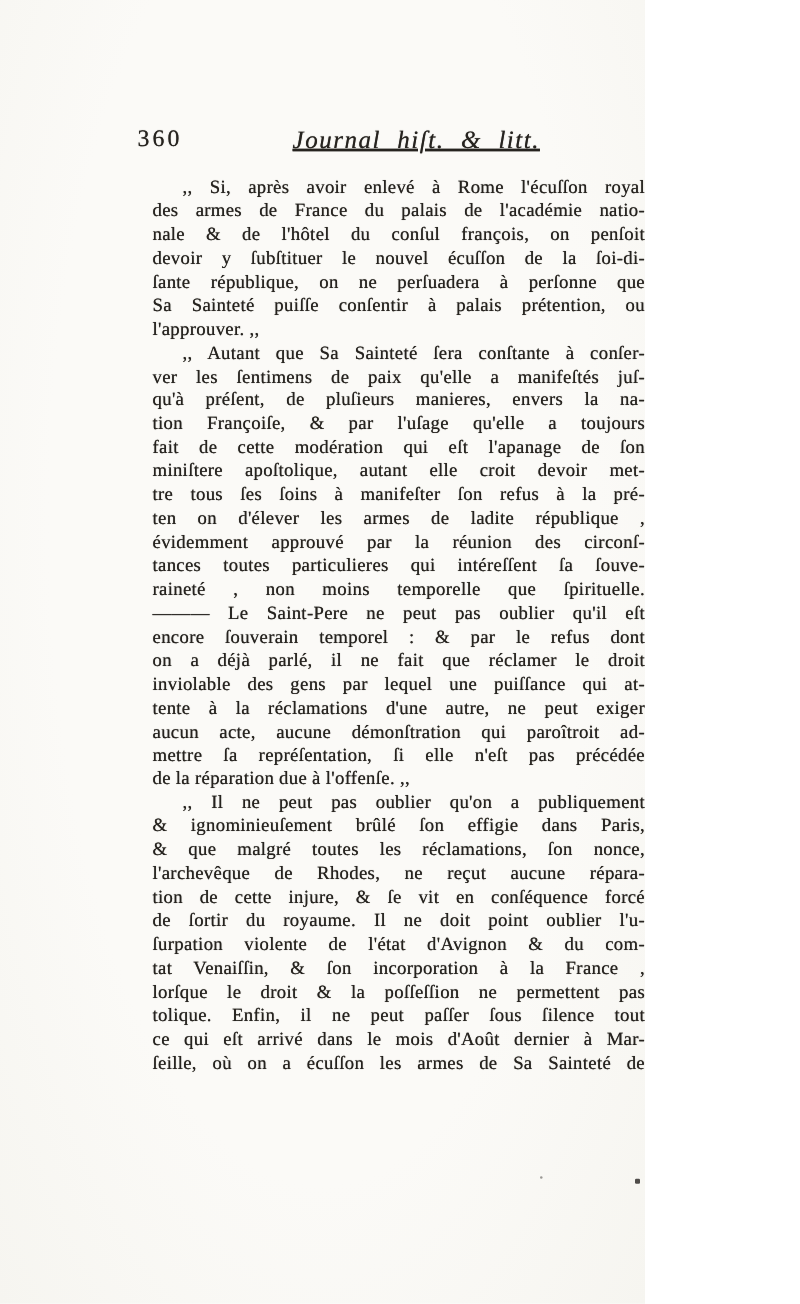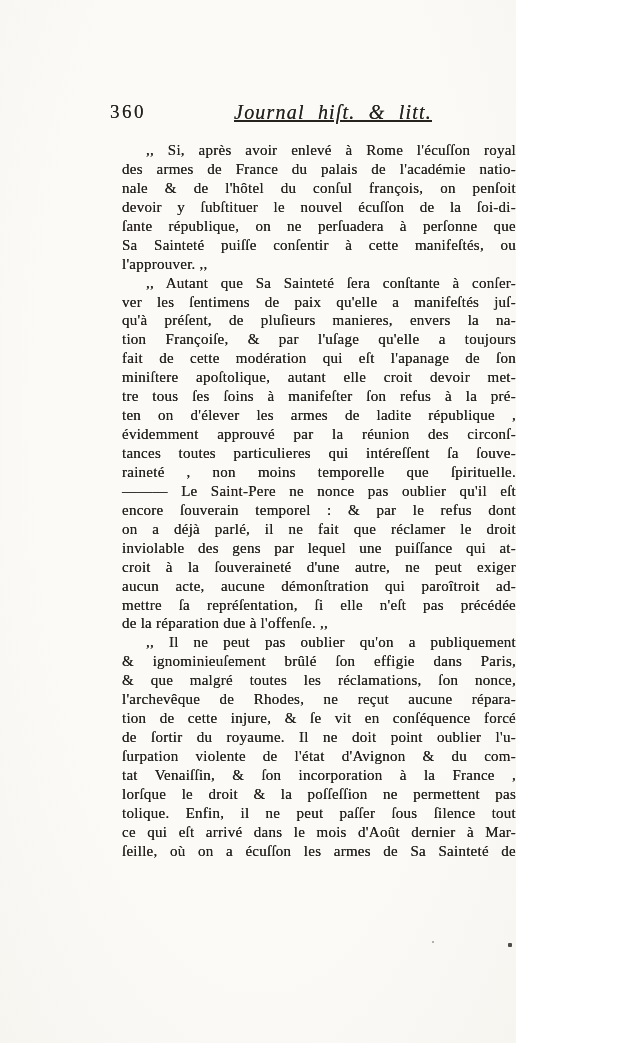--- a/index.html
+++ b/index.html
@@ -50,38 +50,38 @@
   <div class="header">
     <span class="pagenum">360</span>
     <span class="title">Journal hiſt. &amp; litt.</span>
   </div>
   <div class="textblock" id="textblock">
       <div class="line indent">,, Si, après avoir enlevé à Rome l'écuſſon royal</div>
       <div class="line">des armes de France du palais de l'académie natio-</div>
       <div class="line">nale &amp; de l'hôtel du conſul françois, on penſoit</div>
       <div class="line">devoir y ſubſtituer le nouvel écuſſon de la ſoi-di-</div>
       <div class="line">ſante république, on ne perſuadera à perſonne que</div>
-      <div class="line">Sa Sainteté puiſſe conſentir à cette manifeſtés, ou</div>
+      <div class="line">Sa Sainteté puiſſe conſentir à palais prétention, ou</div>
       <div class="line endpara">l'approuver. ,,</div>
       <div class="line indent">,, Autant que Sa Sainteté ſera conſtante à conſer-</div>
       <div class="line">ver les ſentimens de paix qu'elle a manifeſtés juſ-</div>
       <div class="line">qu'à préſent, de pluſieurs manieres, envers la na-</div>
       <div class="line">tion Françoiſe, &amp; par l'uſage qu'elle a toujours</div>
       <div class="line">fait de cette modération qui eſt l'apanage de ſon</div>
       <div class="line">miniſtere apoſtolique, autant elle croit devoir met-</div>
       <div class="line">tre tous ſes ſoins à manifeſter ſon refus à la pré-</div>
       <div class="line">ten on d'élever les armes de ladite république ,</div>
       <div class="line">évidemment approuvé par la réunion des circonſ-</div>
       <div class="line">tances toutes particulieres qui intéreſſent ſa ſouve-</div>
       <div class="line">raineté , non moins temporelle que ſpirituelle.</div>
-      <div class="line">――― Le Saint-Pere ne nonce pas oublier qu'il eſt</div>
+      <div class="line">――― Le Saint-Pere ne peut pas oublier qu'il eſt</div>
       <div class="line">encore ſouverain temporel : &amp; par le refus dont</div>
       <div class="line">on a déjà parlé, il ne fait que réclamer le droit</div>
       <div class="line">inviolable des gens par lequel une puiſſance qui at-</div>
-      <div class="line">croit à la ſouveraineté d'une autre, ne peut exiger</div>
+      <div class="line">tente à la réclamations d'une autre, ne peut exiger</div>
       <div class="line">aucun acte, aucune démonſtration qui paroîtroit ad-</div>
       <div class="line">mettre ſa repréſentation, ſi elle n'eſt pas précédée</div>
       <div class="line endpara">de la réparation due à l'offenſe. ,,</div>
       <div class="line indent">,, Il ne peut pas oublier qu'on a publiquement</div>
       <div class="line">&amp; ignominieuſement brûlé ſon effigie dans Paris,</div>
       <div class="line">&amp; que malgré toutes les réclamations, ſon nonce,</div>
       <div class="line">l'archevêque de Rhodes, ne reçut aucune répara-</div>
       <div class="line">tion de cette injure, &amp; ſe vit en conſéquence forcé</div>
       <div class="line">de ſortir du royaume. Il ne doit point oublier l'u-</div>
       <div class="line">ſurpation violente de l'état d'Avignon &amp; du com-</div>

